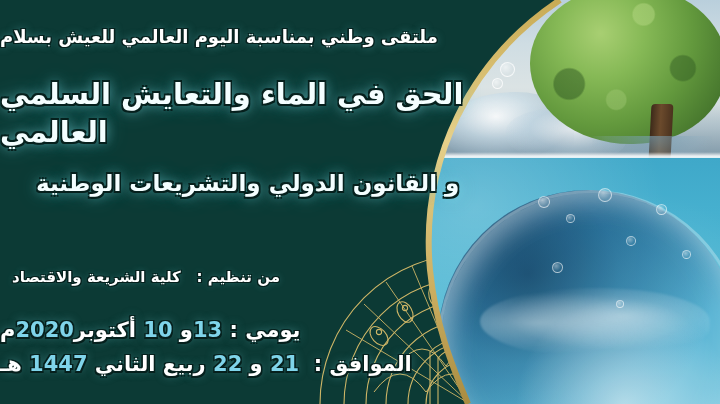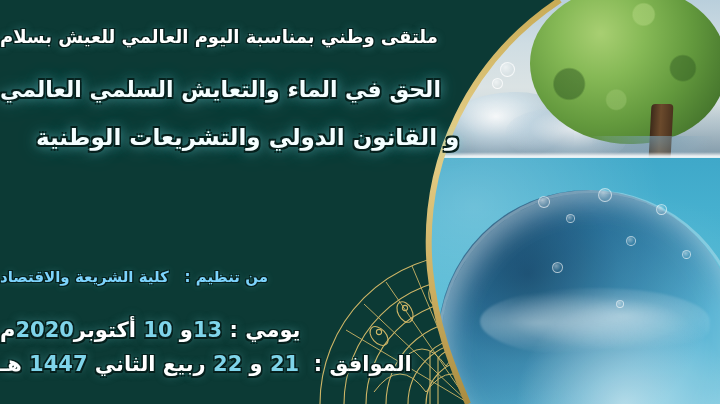--- a/index.html
+++ b/index.html
@@ -232,40 +232,41 @@
       -1.4px  1.4px 0 #07211e,  1.4px  1.4px 0 #07211e,
        0 0 9px rgba(120,220,230,.55);
   }
   .title {
     position: absolute;
     top: 76px; left: 0; right: 0;
     color: #f4feff;
     font-weight: 700;
     line-height: 1.30;
   }
-  .title .t1 { font-size: 22px; display:block; }
+  .title .t1 { font-size: 29px; display:block; }
   .title .t2 { font-size: 23px; display:block; margin-top: 9px;}
   .title .t3 { font-size: 23px; display:block; margin-top: 18px; padding-left: 36px;}
   .title span {
     text-shadow:
       -1.6px -1.6px 0 #06201d,  1.6px -1.6px 0 #06201d,
       -1.6px  1.6px 0 #06201d,  1.6px  1.6px 0 #06201d,
        0 0 12px rgba(130,225,235,.75),
        0 0 22px rgba(90,190,205,.45);
   }
   .organizer {
     position: absolute;
     top: 268px; left: 0; right: 0;
     font-size: 15px;
     font-weight: 700;
-    color: #7dd3fc;
+    color: #ffffff;
     text-shadow:
       -1.2px -1.2px 0 #06201d,  1.2px -1.2px 0 #06201d,
       -1.2px  1.2px 0 #06201d,  1.2px  1.2px 0 #06201d,
        0 0 7px rgba(120,220,230,.4);
+    padding-left: 12px;
   }
   .dateline {
     position: absolute;
     left: 0; right: 0;
     font-size: 21px;
     font-weight: 700;
     color: #ffffff;
     text-shadow:
       -1.5px -1.5px 0 #06201d,  1.5px -1.5px 0 #06201d,
       -1.5px  1.5px 0 #06201d,  1.5px  1.5px 0 #06201d,

